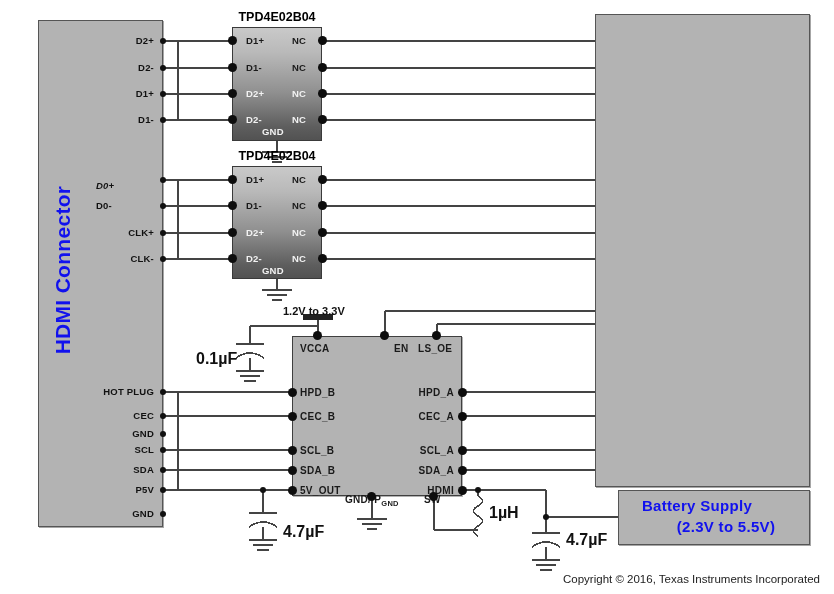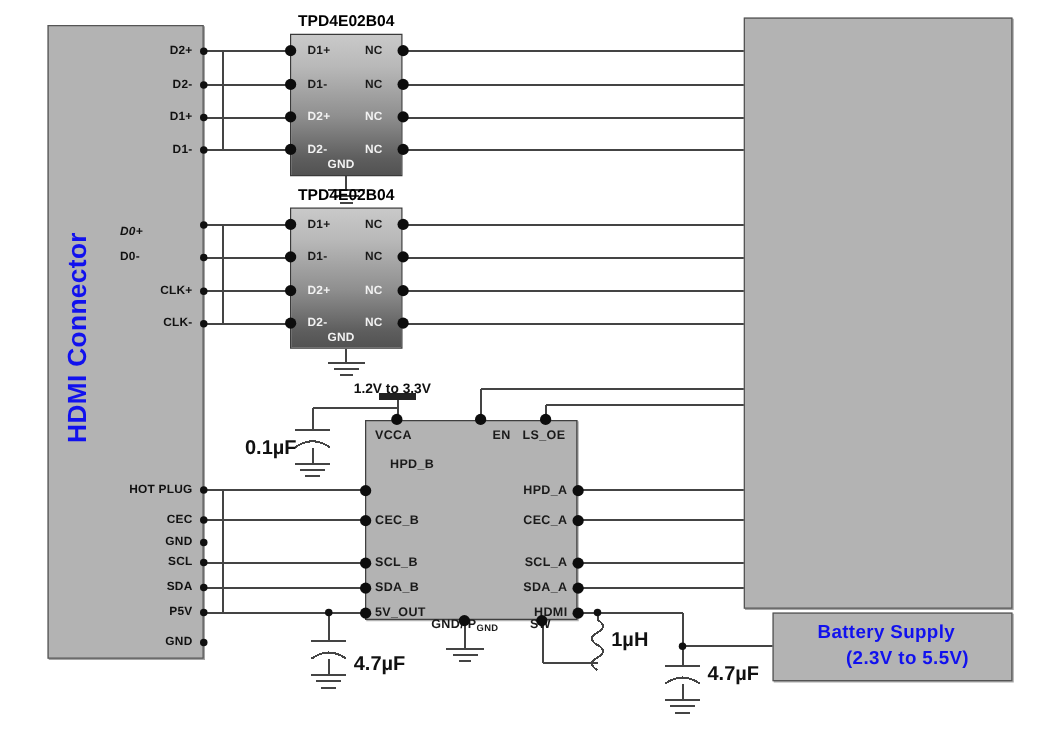--- a/index.html
+++ b/index.html
@@ -255,21 +255,21 @@
   <div class="pinpad" style="left:318px;top:201px;"></div>
   <div class="pinpad" style="left:318px;top:228px;"></div>
   <div class="pinpad" style="left:318px;top:254px;"></div>
 
   <div class="blk mainchip" style="left:292px;top:336px;width:170px;height:160px;"></div>
 
   <div class="chippin" style="left:300px;top:343px;">VCCA</div>
   <div class="chippin" style="left:394px;top:343px;">EN</div>
   <div class="chippin" style="left:418px;top:343px;">LS_OE</div>
 
-  <div class="chippin" style="left:300px;top:366px;margin-left:12px;">HPD_B</div>
+  <div class="chippin" style="left:300px;top:387px;">HPD_B</div>
   <div class="chippin" style="left:300px;top:411px;">CEC_B</div>
   <div class="chippin" style="left:300px;top:445px;">SCL_B</div>
   <div class="chippin" style="left:300px;top:465px;">SDA_B</div>
   <div class="chippin" style="left:300px;top:485px;">5V_OUT</div>
 
   <div class="chippin" style="left:390px;top:387px;width:64px;text-align:right;">HPD_A</div>
   <div class="chippin" style="left:390px;top:411px;width:64px;text-align:right;">CEC_A</div>
   <div class="chippin" style="left:390px;top:445px;width:64px;text-align:right;">SCL_A</div>
   <div class="chippin" style="left:390px;top:465px;width:64px;text-align:right;">SDA_A</div>
   <div class="chippin" style="left:390px;top:485px;width:64px;text-align:right;">HDMI</div>
@@ -294,27 +294,28 @@
   <div class="pinpad" style="left:458px;top:446px;"></div>
   <div class="pinpad" style="left:458px;top:466px;"></div>
   <div class="pinpad" style="left:458px;top:486px;"></div>
 
   <div class="pinpad" style="left:367px;top:492px;"></div>
   <div class="pinpad" style="left:429px;top:492px;"></div>
 
   <div class="blk bigblock" style="left:595px;top:14px;width:215px;height:473px;"></div>
 
   <div class="blk bigblock" style="left:618px;top:490px;width:192px;height:55px;"></div>
-  <div class="blocklabel" style="left:618px;top:497px;width:158px;text-align:center;font-size:15px;margin-left:12px;">Battery Supply</div>
+  <div class="blocklabel" style="left:618px;top:497px;width:158px;text-align:center;font-size:15px;">Battery Supply</div>
   <div class="blocklabel" style="left:618px;top:518px;width:192px;text-align:center;font-size:15px;padding-left:12px;">(2.3V to 5.5V)</div>
 
   <div class="railtxt" style="left:283px;top:305px;">1.2V  to 3.3V</div>
   <div class="cval" style="left:196px;top:350px;">0.1µF</div>
   <div class="cval" style="left:283px;top:523px;">4.7µF</div>
   <div class="cval" style="left:566px;top:531px;">4.7µF</div>
   <div class="cval" style="left:489px;top:504px;">1µH</div>
 
   <div class="dot" style="left:260px;top:487px;"></div>
   <div class="dot" style="left:475px;top:487px;"></div>
   <div class="dot" style="left:543px;top:514px;"></div>
 
+  <div class="copy" style="left:563px;top:573px;">Copyright © 2016, Texas Instruments Incorporated</div>
 
 </div>
 
 </body></html>

